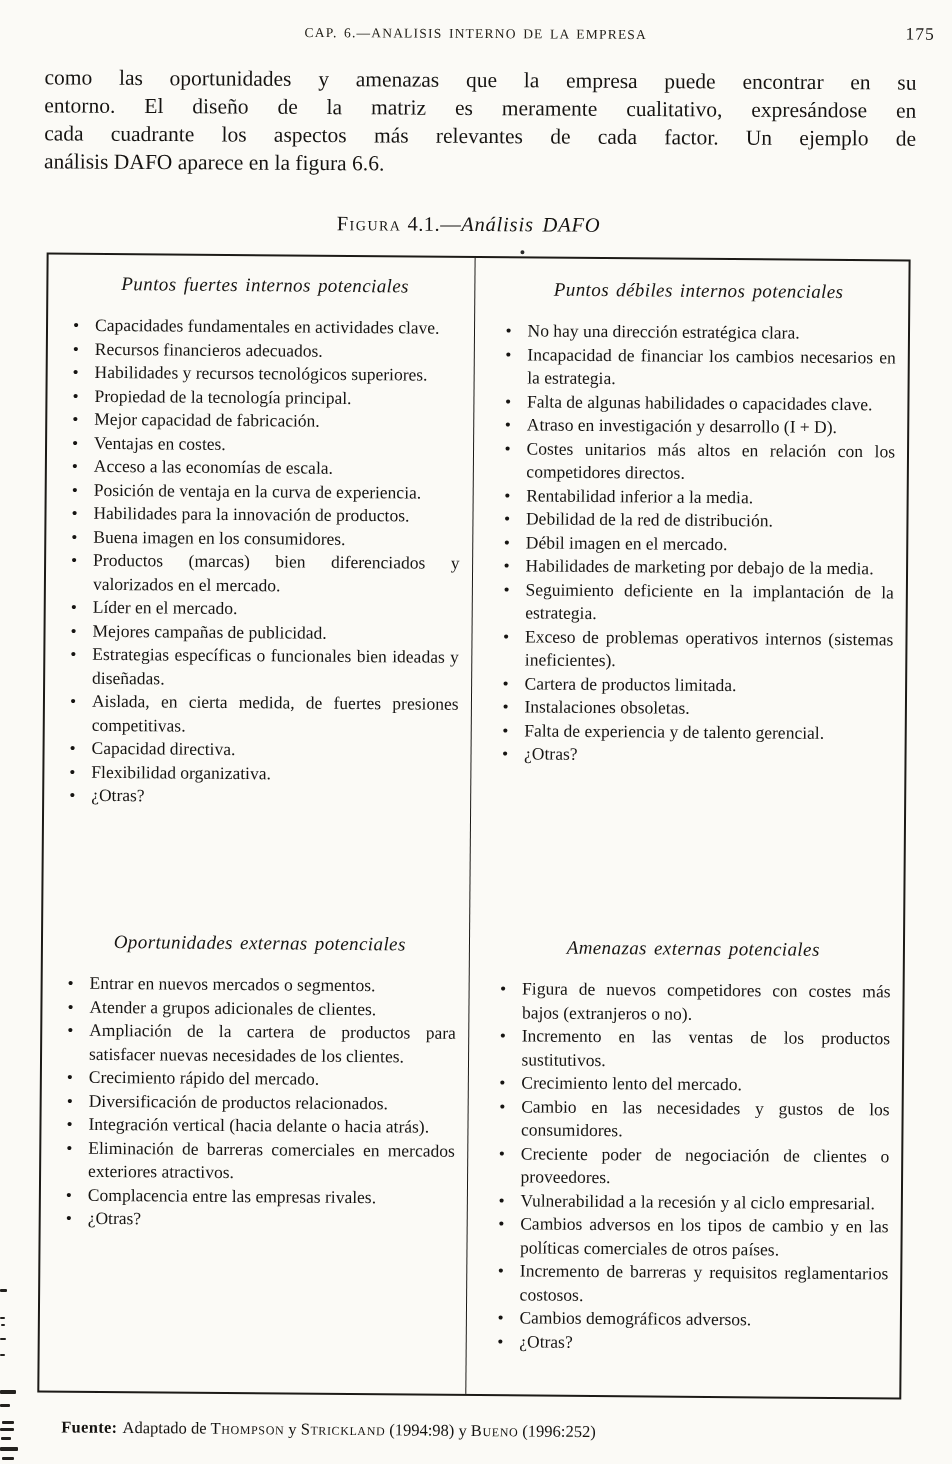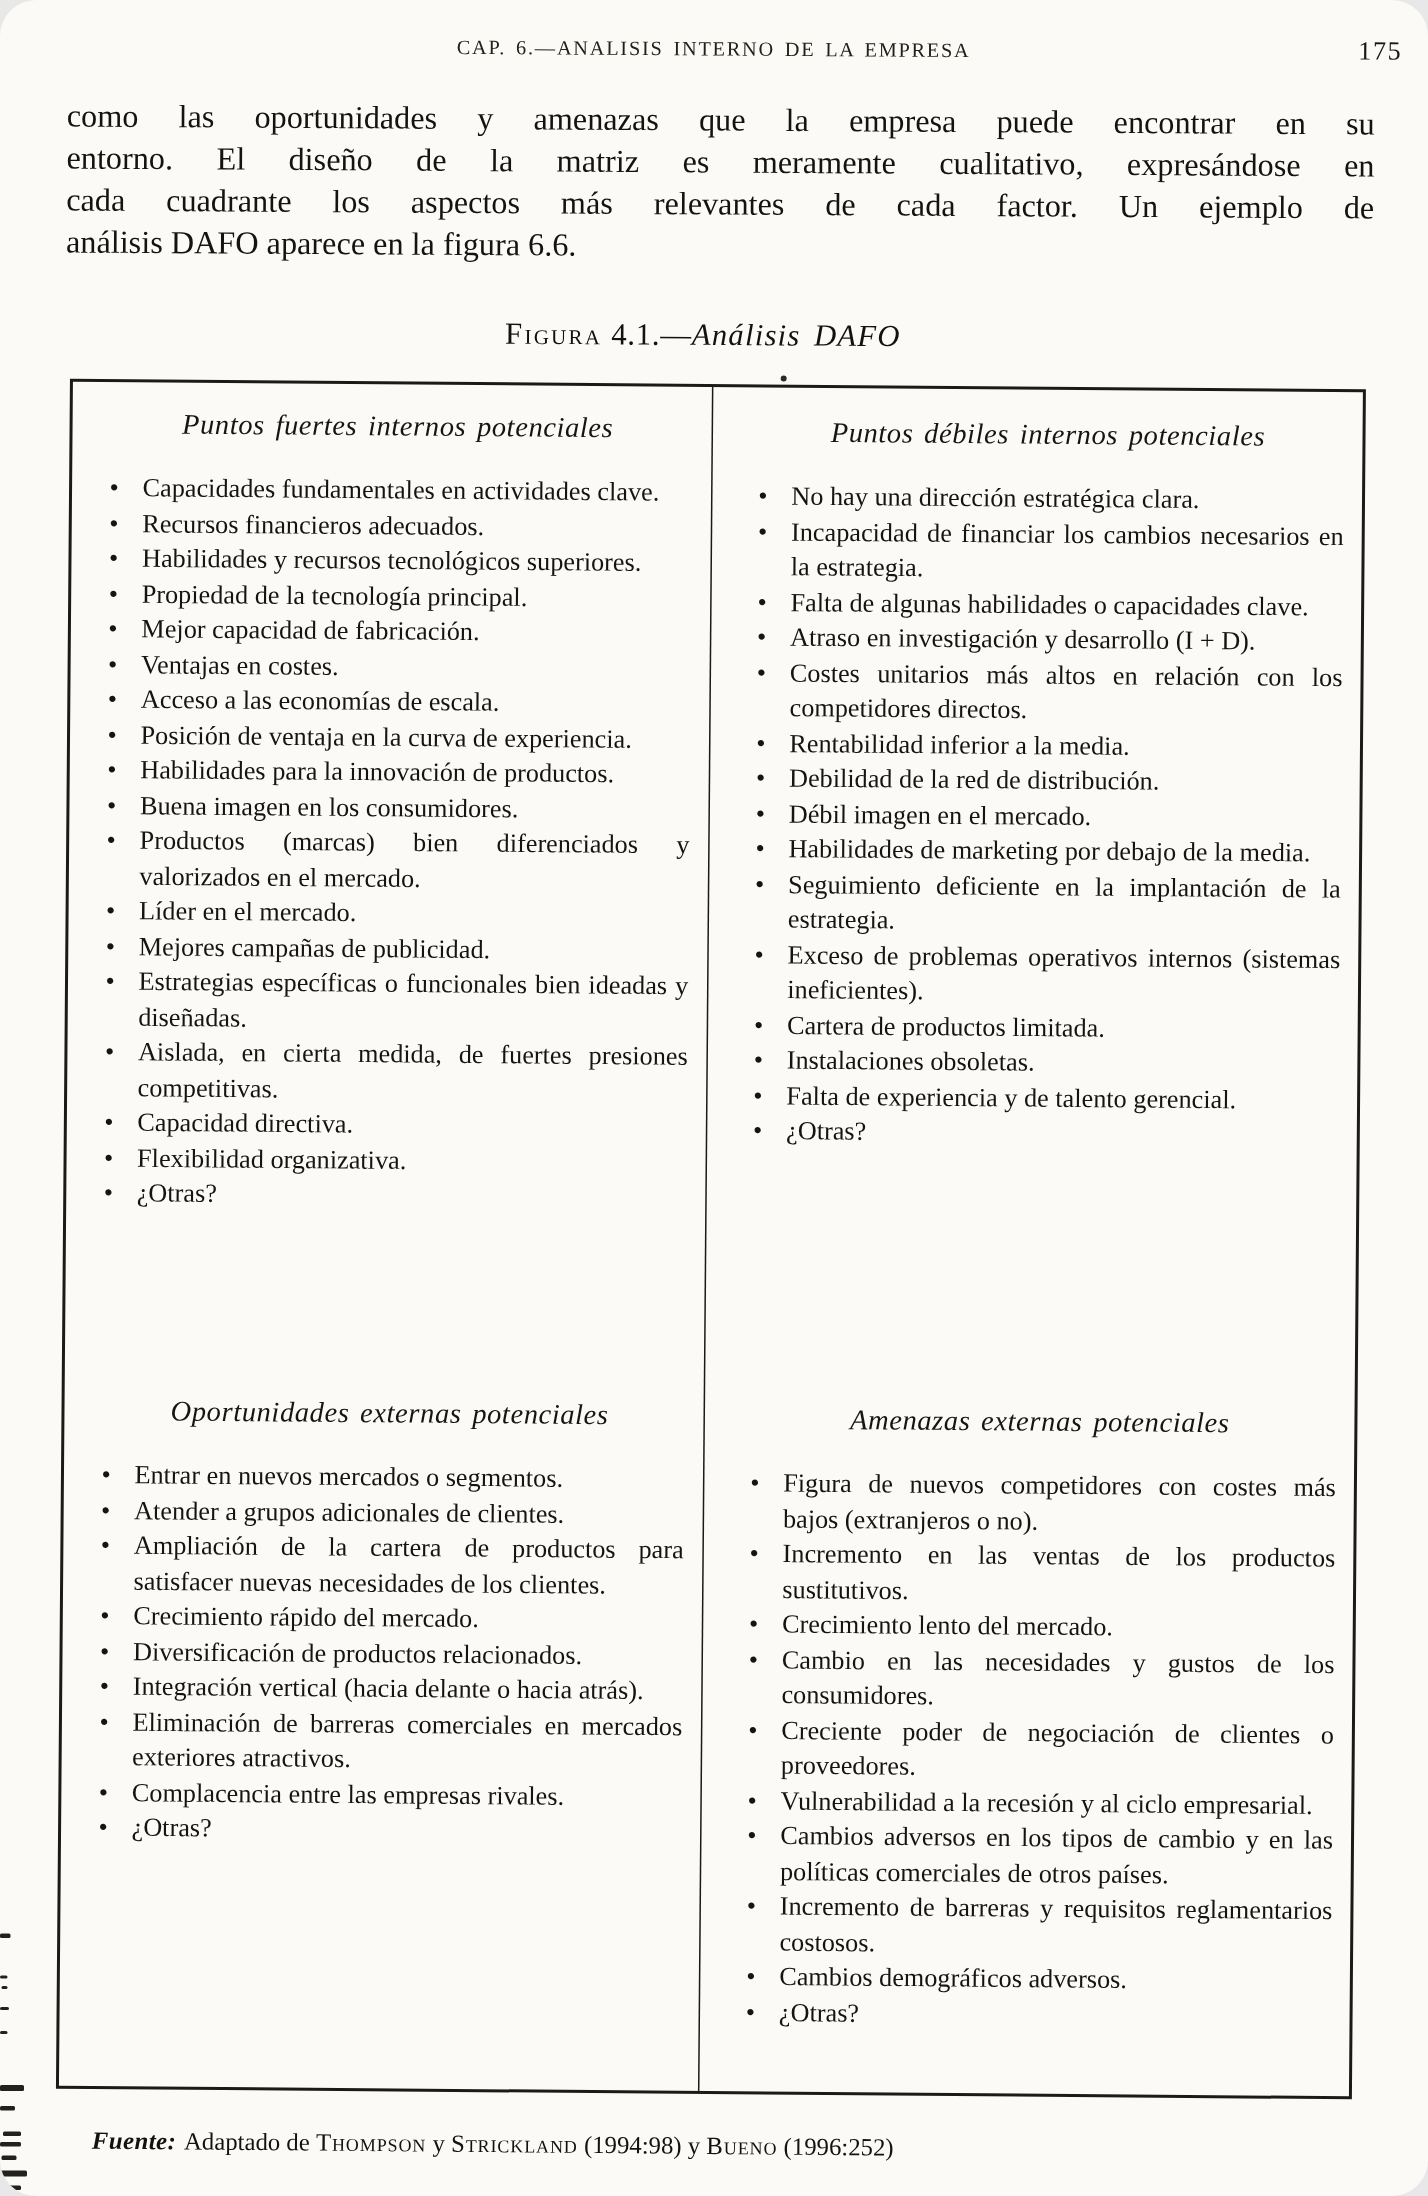--- a/index.html
+++ b/index.html
@@ -4,21 +4,20 @@
 <style>
   html,body{margin:0;padding:0;background:#e8e8e8;}
   .page{
     position:relative;
     width:952px;height:1464px;
     background:#fbfaf6;
     overflow:hidden;
     font-family:"Liberation Serif","DejaVu Serif",serif;
     color:#191714;
     margin:0 auto;
-    border-radius:24px;
   }
   .content{position:absolute;inset:0;transform:rotate(0.35deg);transform-origin:50% 0;}
 
   
   .running-header{position:absolute;top:24px;left:0;width:952px;text-align:center;}
   .header-title{font-size:13.5px;letter-spacing:1.2px;color:#232019;word-spacing:2px;}
   .page-number{position:absolute;right:17px;top:-3px;font-size:17.5px;letter-spacing:1px;}
 
   
   .intro{position:absolute;top:66px;left:45px;width:872px;font-size:21.5px;line-height:28px;color:#151311;}
@@ -48,21 +47,21 @@
     font-size:19px;letter-spacing:0.4px;word-spacing:2px;
     margin:0 0 19px 0;color:#171512;
   }
   .quad-first{height:658px;overflow:hidden;}
   .items{list-style:none;margin:0;padding:0;font-size:17.5px;line-height:23.5px;color:#161412;}
   .item{position:relative;padding-left:27px;text-align:justify;}
   .item::before{content:"\2022";position:absolute;left:5px;top:0;}
 
   
   .source{position:absolute;top:1404px;left:70px;width:820px;font-size:16.5px;color:#14120f;transform:rotate(0.15deg);}
-  .src-label{font-style:italic;font-weight:bold;letter-spacing:0.3px;margin-right:2px;}
+  .src-label{font-weight:bold;letter-spacing:0.3px;margin-right:2px;}
   .sc{font-variant:small-caps;letter-spacing:0.6px;}
 
   
   .scan-artifact{position:absolute;background:#23211e;border-radius:1px;}
 </style>
 </head>
 <body>
 
 <div class="page">
 

